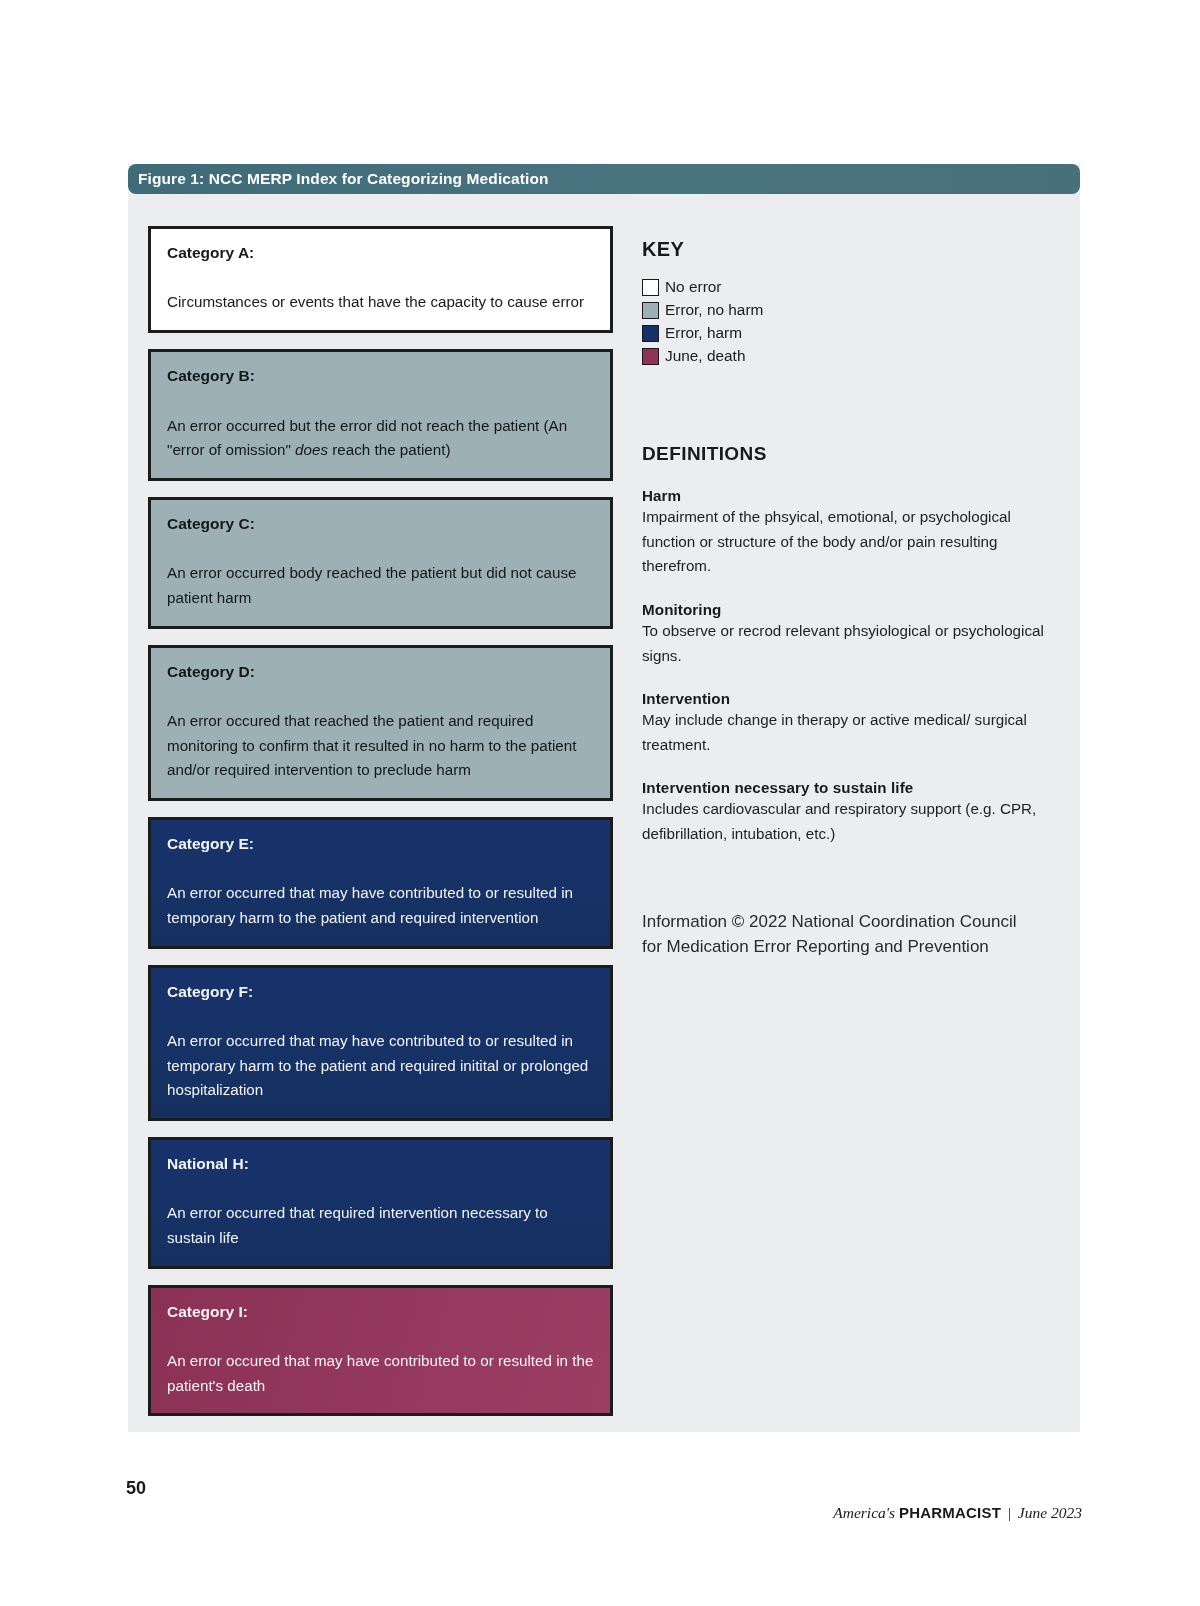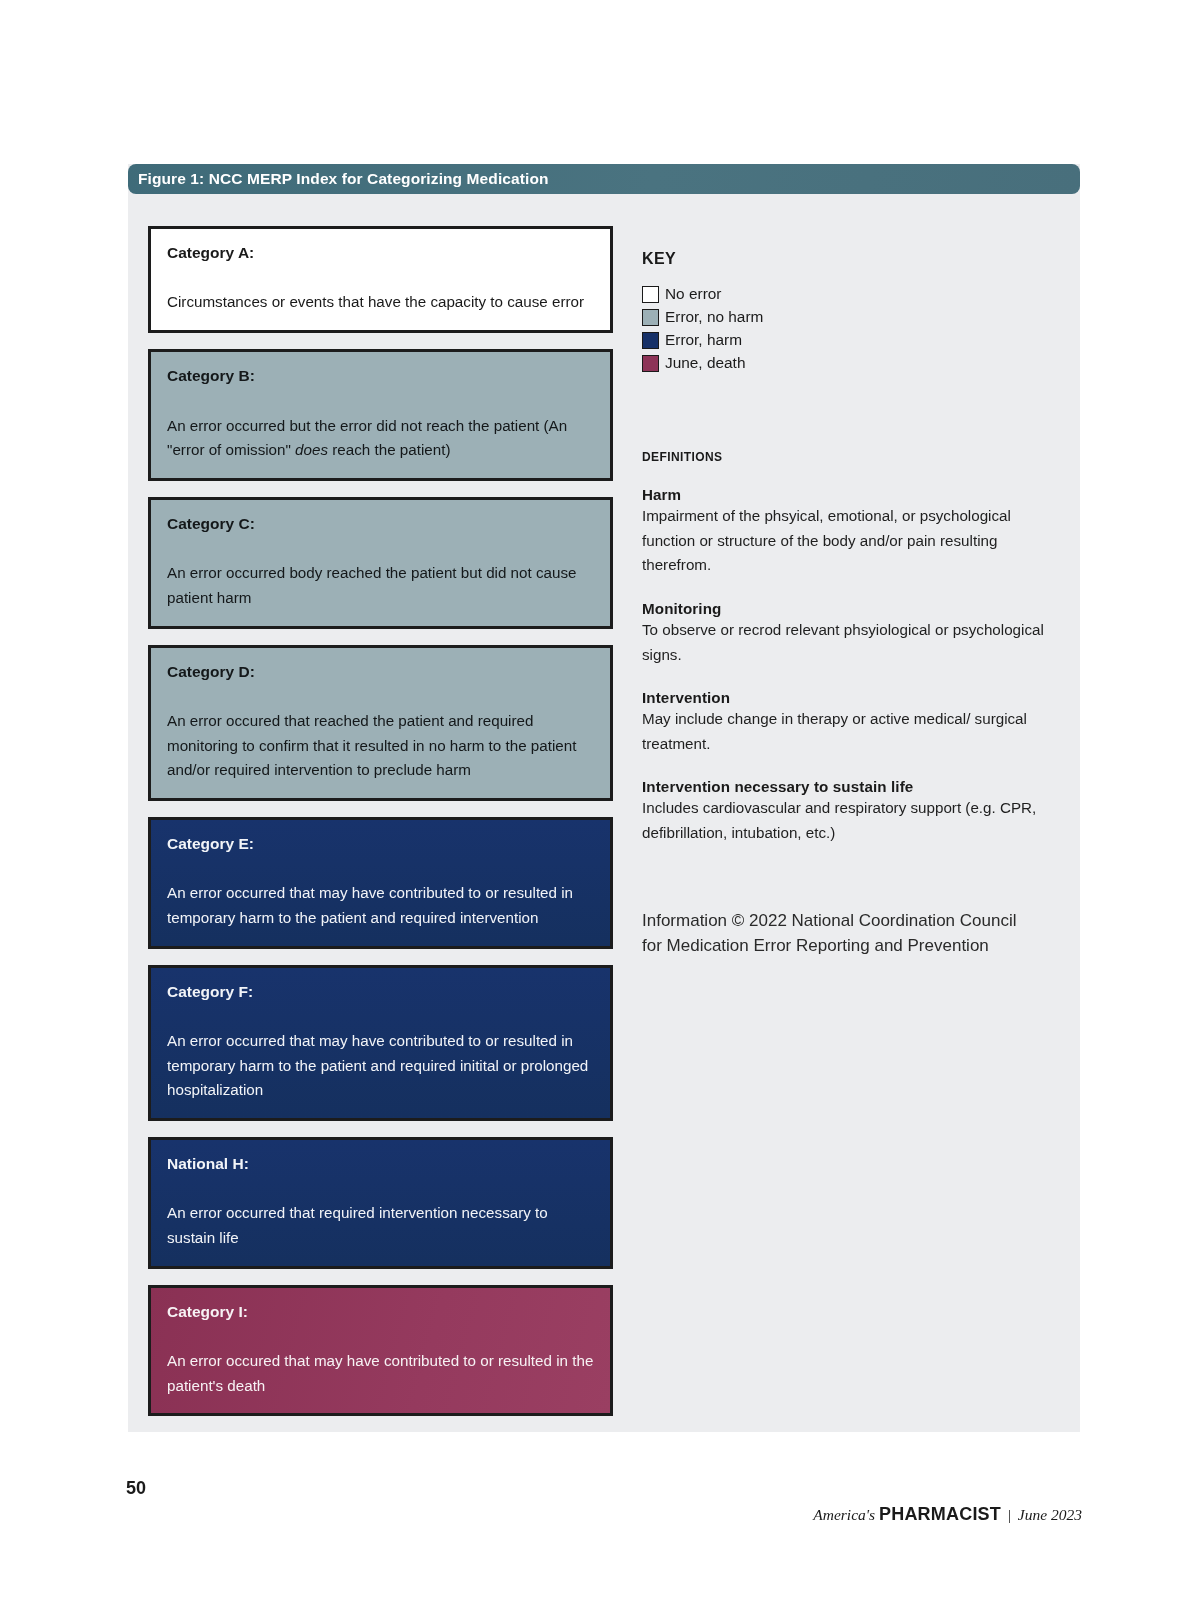--- a/index.html
+++ b/index.html
@@ -89,25 +89,25 @@
 
   .tone-none  { background: #ffffff;  color: #1a1a1a; }
   .tone-nohrm { background: #9cb0b6;  color: #14181a; }
   .tone-harm  { background: #173168;  color: #f2f4f8;
                 background: linear-gradient(180deg, #18336c 0%, #15305f 100%); }
   .tone-death { background: #8d3458;  color: #f7f2f4;
                 background: linear-gradient(105deg, #8a3154 0%, #953a5e 60%, #9a3f62 100%); }
 
   
   .key-heading {
-    font-size: 16px;
+    font-size: 20px;
     font-weight: bold;
     letter-spacing: 0.4px;
     color: #1a1a1a;
-    margin: 24px 0 18px 0;
+    margin: 12px 0 18px 0;
   }
   .key-list { margin: 0; padding: 0; }
   .key-row {
     display: flex;
     align-items: center;
     margin-bottom: 6px;
   }
   .key-swatch {
     width: 17px;
     height: 17px;
@@ -121,21 +121,21 @@
   .sw-harm  { background: #173168; }
   .sw-death { background: #8d3458; }
   .key-label {
     font-size: 15.4px;
     color: #1b1b1b;
     line-height: 1.1;
   }
 
   
   .def-heading {
-    font-size: 12px;
+    font-size: 19px;
     font-weight: bold;
     letter-spacing: 0.4px;
     color: #1a1a1a;
     margin: 78px 0 22px 0;
   }
   .def-block { margin-bottom: 22px; }
   .def-term {
     font-size: 15.2px;
     font-weight: bold;
     color: #1a1a1a;
@@ -178,21 +178,21 @@
     top: 26px;
     font-family: "Liberation Serif", serif;
     font-size: 15.5px;
     color: #1a1a1a;
     white-space: nowrap;
   }
   .pub-italic { font-style: italic; }
   .pub-bold {
     font-family: "Liberation Sans", sans-serif;
     font-weight: bold;
-    font-size: 18px;
+    font-size: 15px;
     font-style: normal;
     letter-spacing: 0.2px;
   }
   .pub-bar { padding: 0 3px; font-style: normal; }
 </style>
 </head>
 <body>
 
 <div class="page">
 

